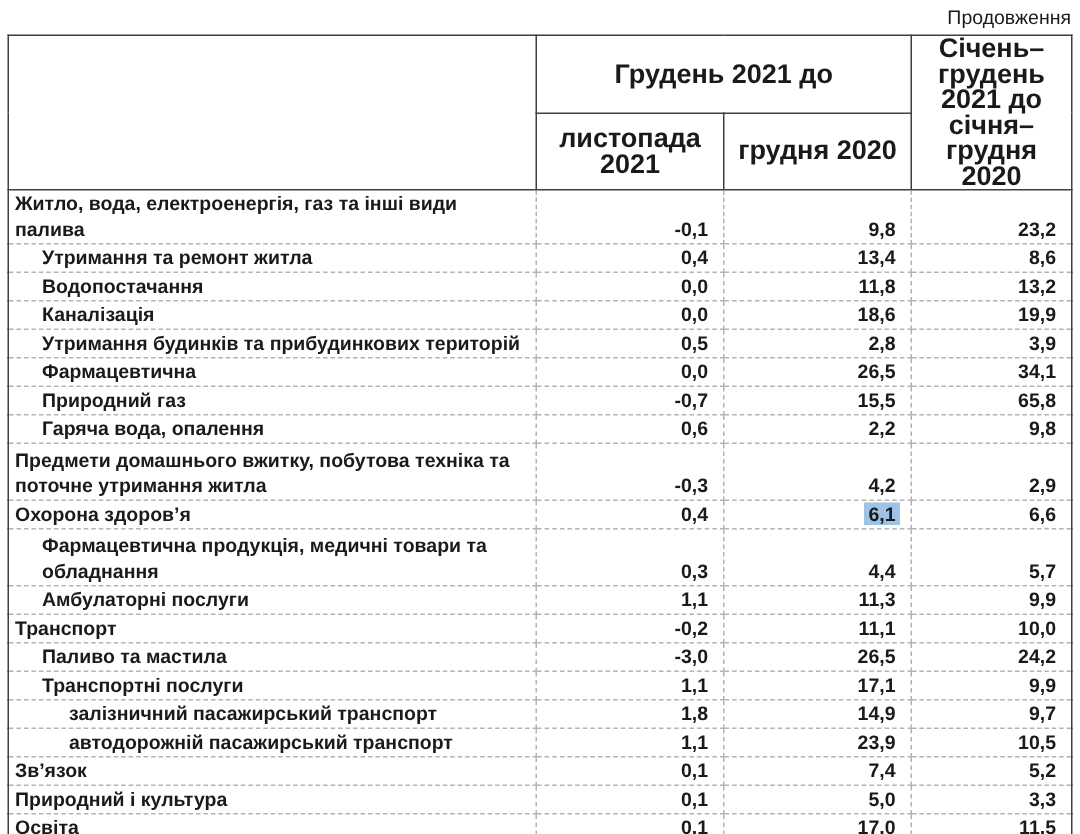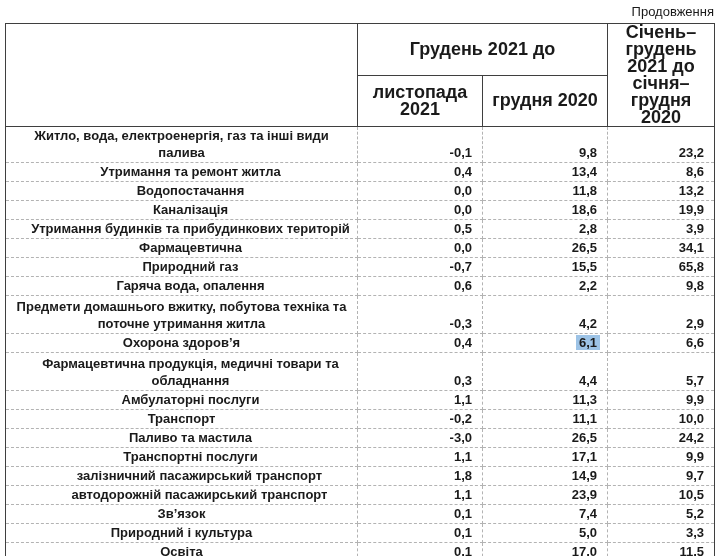--- a/index.html
+++ b/index.html
@@ -44,21 +44,21 @@
     border-right: 1px dashed #b3b3b3;
     border-bottom: 1px dashed #b3b3b3;
     vertical-align: bottom;
     line-height: 17px;
     padding-bottom: 1px;
   }
   tbody td:last-child { border-right: none; text-align: right; }
   tbody tr { height: 19px; font-weight: bold; }
   tbody tr.two-line { height: 38px; }
 
-  td.label { text-align: center; padding-left: 4px; padding-right: 4px; margin-top: 36px; }
+  td.label { text-align: left; padding-left: 4px; padding-right: 4px; margin-top: 36px; }
   tr.indent-1 td.label { padding-left: 22px; }
   tr.indent-2 td.label { padding-left: 40px; }
   td.val { text-align: right; padding-right: 10px; }
   tr.bold { font-weight: bold; }
 
   .hl {
     background: #9dc3e6;
     padding: 0 3px;
     margin-right: -3px;
   }

